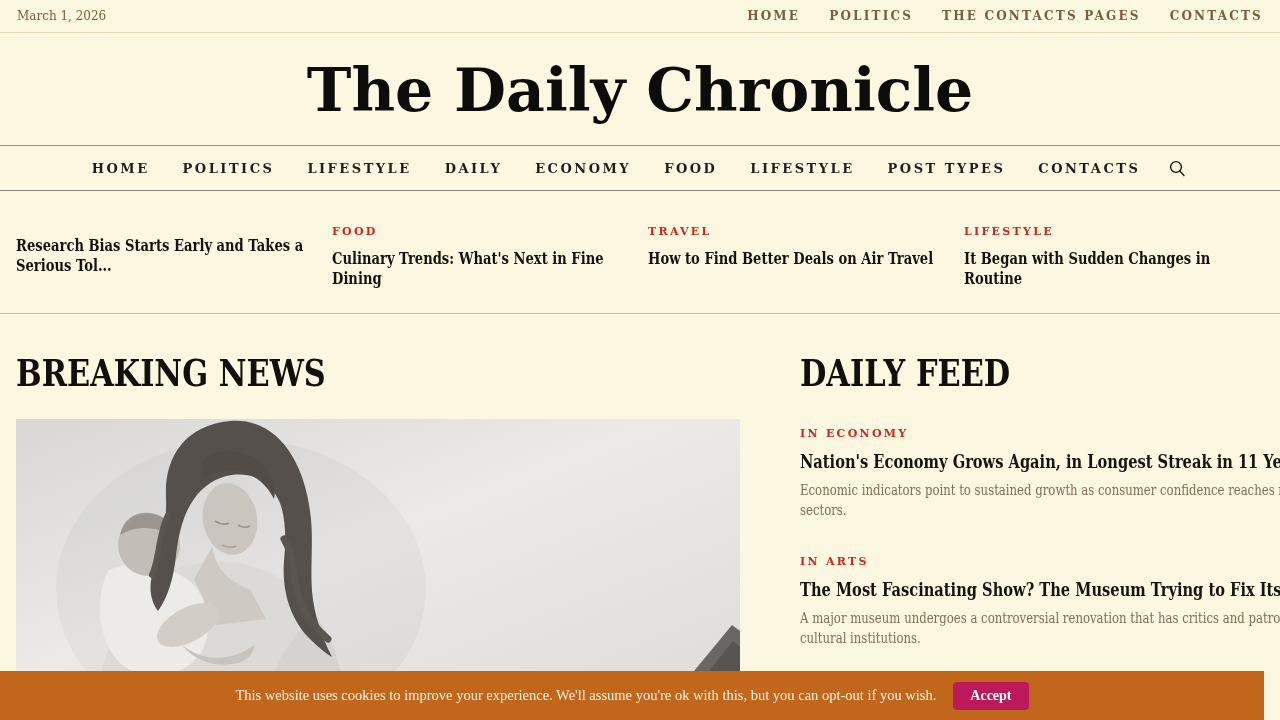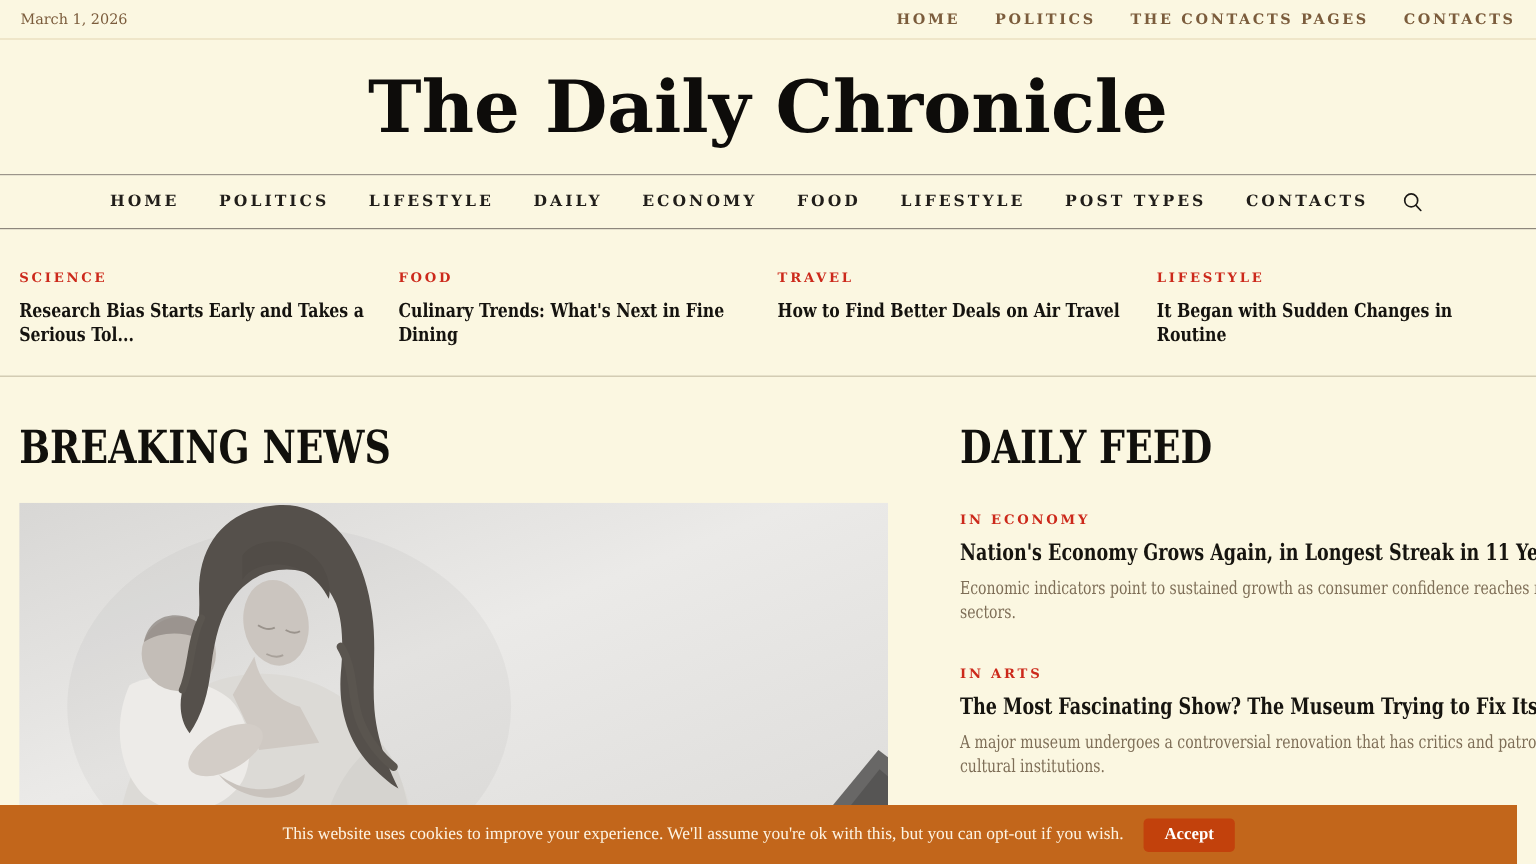--- a/index.html
+++ b/index.html
@@ -94,21 +94,21 @@
   .cookiebar {
     position:fixed; left:0; right:16px; bottom:0; height:49px;
     background:#c2661b; z-index:9;
     display:flex; align-items:center; justify-content:center; gap:17px;
   }
   .cookie-msg {
     color:#fdf4e3; font-size:14.5px;
     font-family:"Liberation Serif","DejaVu Serif",serif;
   }
   .accept-btn {
-    background:#c2410c; color:#ffffff; border:none; border-radius:4px;
+    background:#be185d; color:#ffffff; border:none; border-radius:4px;
     padding:6px 17px; font-size:14px; font-weight:bold;
     font-family:"Liberation Serif","DejaVu Serif",serif;
     cursor:pointer;
   }
 </style>
 </head>
 <body>
 
 <div class="topbar">
   <span class="topbar-date">March 1, 2026</span>
@@ -139,21 +139,20 @@
       <svg width="17" height="17" viewBox="0 0 17 17">
         <circle cx="7" cy="7" r="5.4" fill="none" stroke="#1c1a17" stroke-width="1.4"></circle>
         <line x1="11" y1="11.2" x2="15" y2="15.4" stroke="#1c1a17" stroke-width="1.4" stroke-linecap="round"></line>
       </svg>
     </span>
   </button>
 </nav>
 
 <section class="featured">
   <article>
-    <div class="f-cat">SCIENCE</div>
     <div class="f-title">Research Bias Starts Early and Takes a Serious Tol...</div>
   </article>
   <article>
     <div class="f-cat">FOOD</div>
     <div class="f-title">Culinary Trends: What's Next in Fine Dining</div>
   </article>
   <article>
     <div class="f-cat">TRAVEL</div>
     <div class="f-title">How to Find Better Deals on Air Travel</div>
   </article>

